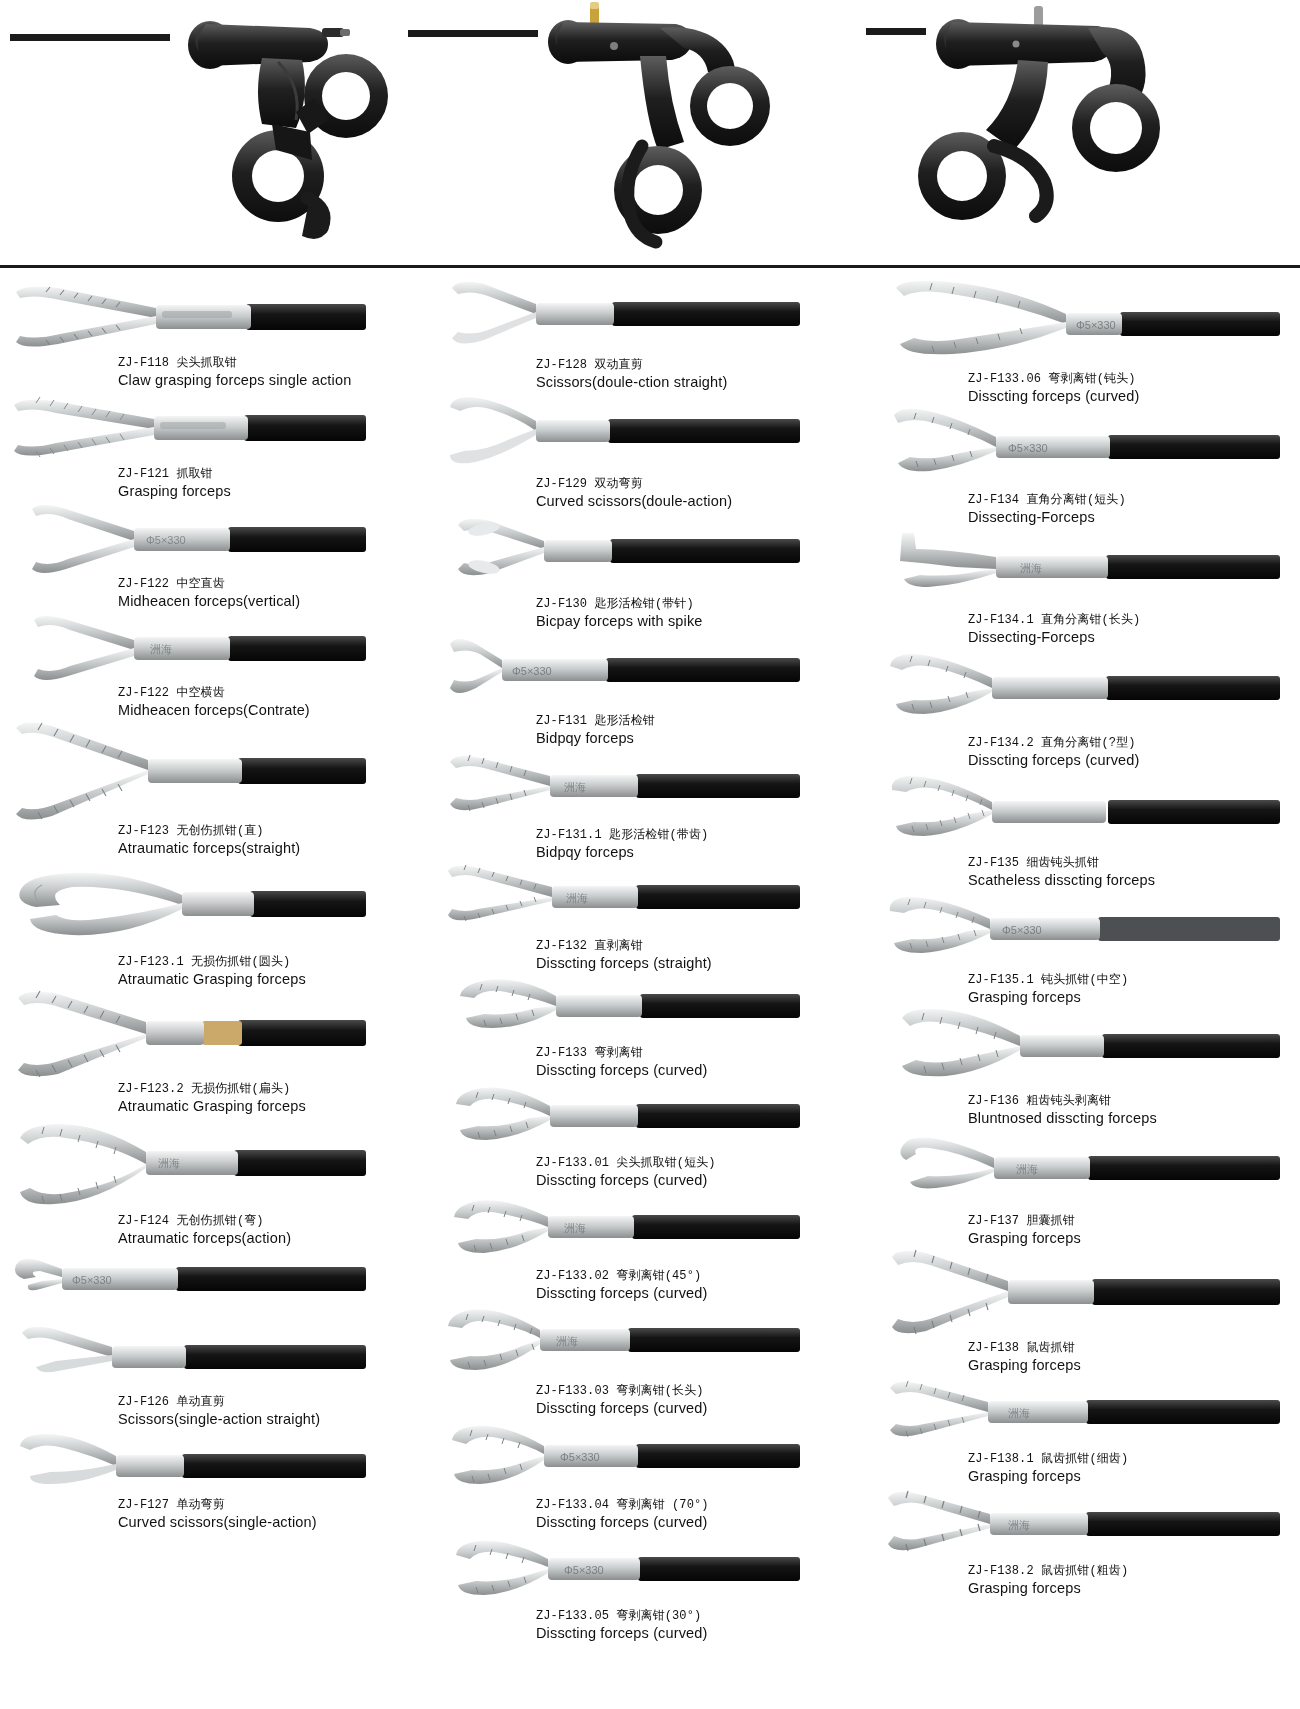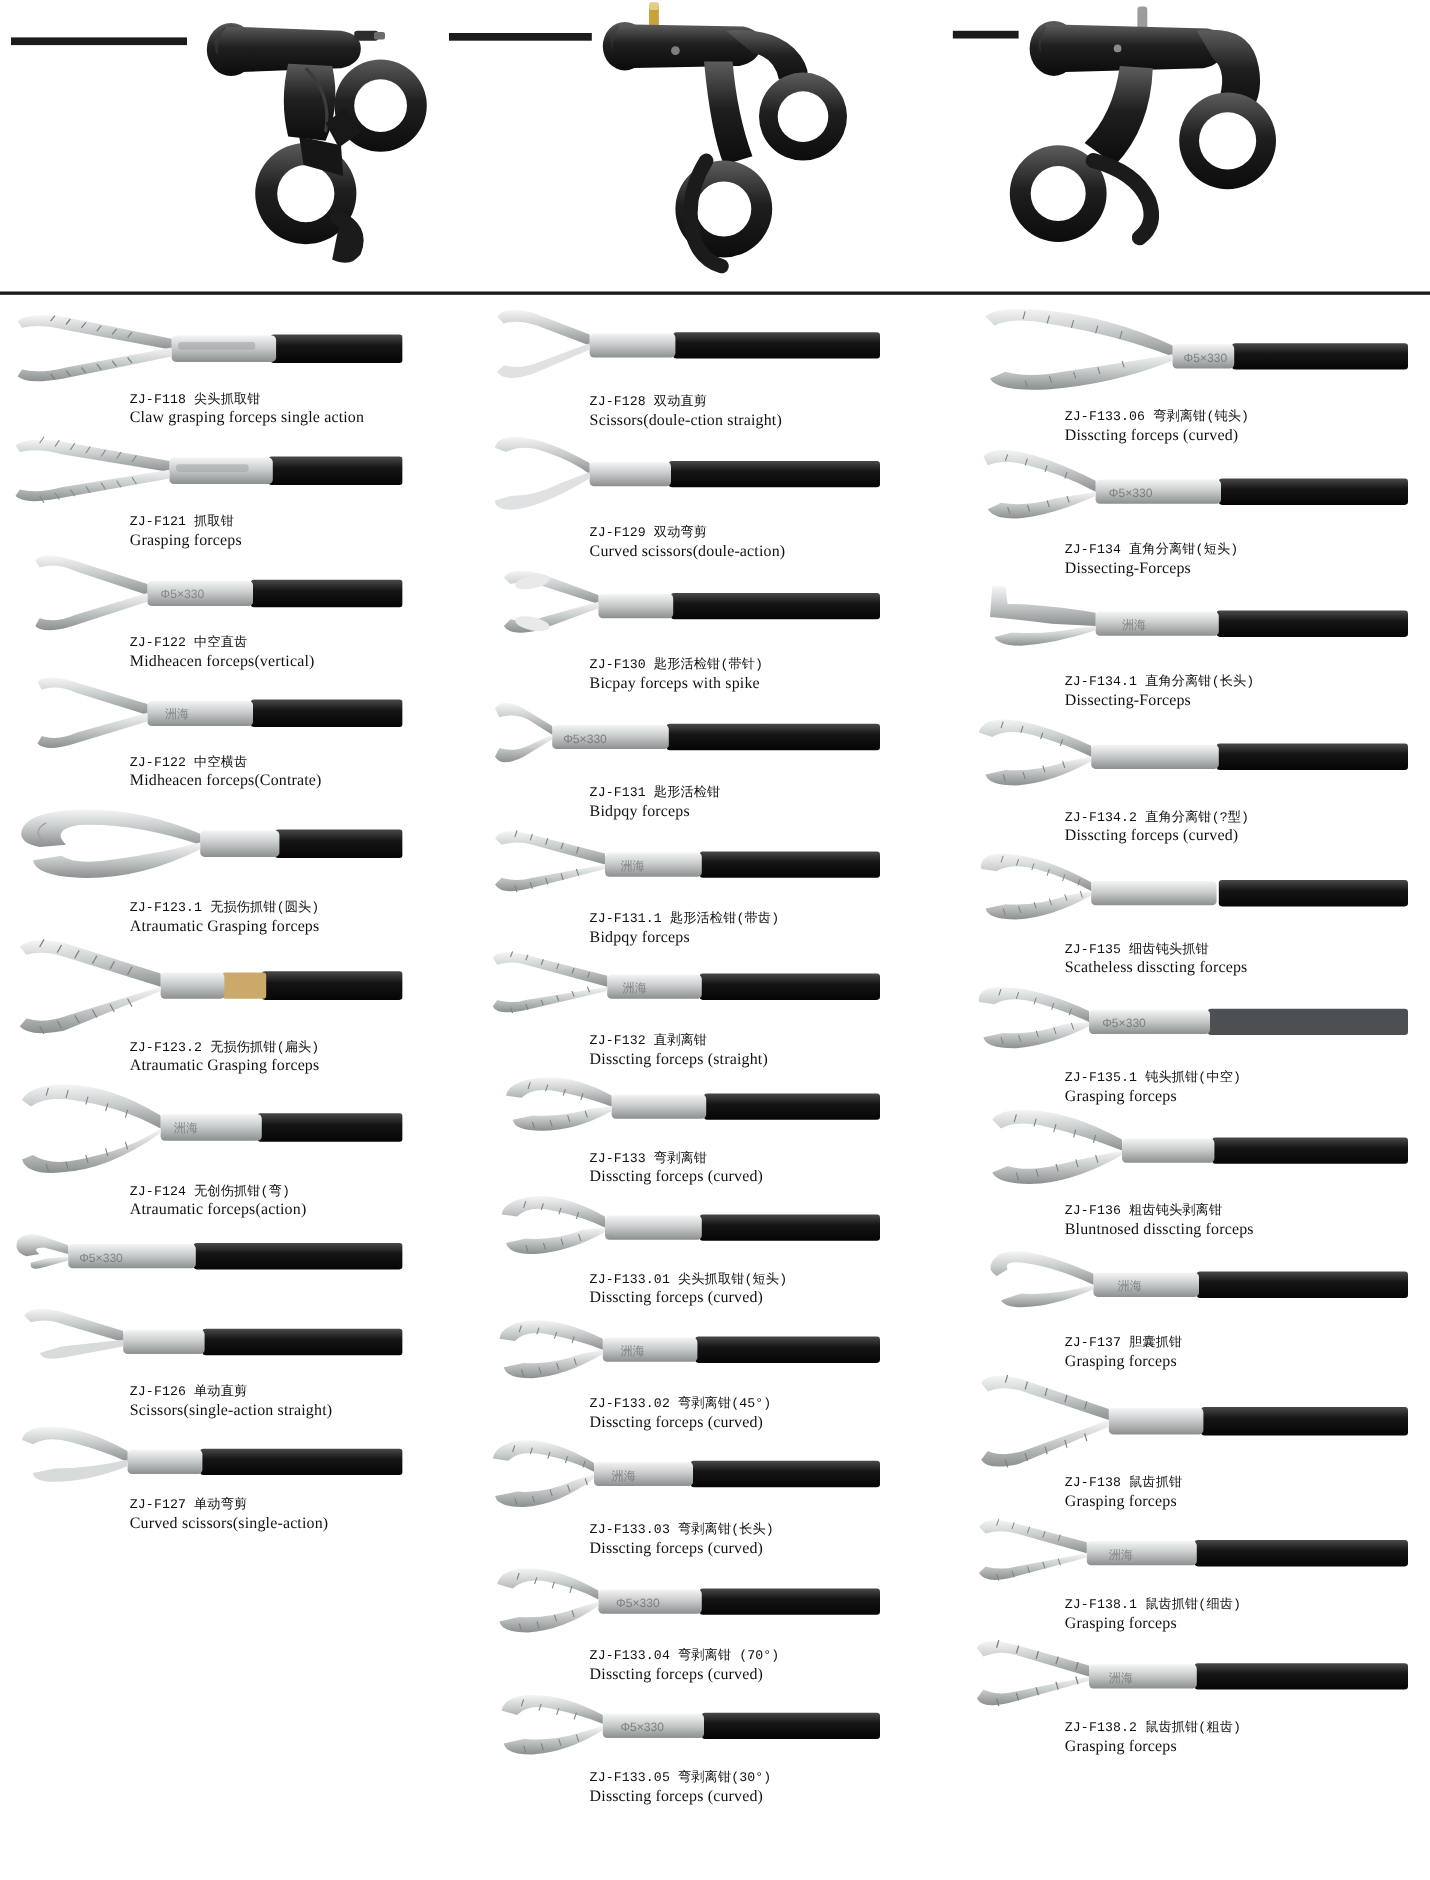--- a/index.html
+++ b/index.html
@@ -71,21 +71,20 @@
     white-space: nowrap;
     letter-spacing: 0.1px;
   }
   .cap-code {
     font-size: 12px;
     font-family: Liberation Mono, monospace;
   }
   .cap-en {
     font-size: 14.5px;
     letter-spacing: 0.15px;
-    font-family: Liberation Serif, serif;
   }
 </style>
 </head>
 <body>
 
 <div id="top-banner">
 
   <div class="handle-fig" style="left:10px;">
     <svg width="400" height="262" viewBox="0 0 400 262" aria-hidden="true">
       <defs>
@@ -265,20 +264,38 @@
           <path d="M128,30 L62,10 Q36,2 28,10 L32,17 Q46,12 64,20 L128,40 Z" fill="url(#m1)"></path>
           <path d="M128,46 L62,66 Q36,74 28,66 L32,59 Q46,64 64,56 L128,38 Z" fill="url(#m1)"></path>
         </svg>
       </div>
       <div class="caption">
         <div class="cap-line cap-code"><span>ZJ-F122</span> <span>中空横齿</span></div>
         <div class="cap-line cap-en">Midheacen forceps(Contrate)</div>
       </div>
     </div>
 
+    <div class="item">
+      <div class="item-figure">
+        <svg width="360" height="110" viewBox="0 0 360 110" aria-hidden="true">
+          <rect x="232" y="38" width="128" height="26" rx="3" fill="url(#blk1)"></rect>
+          <rect x="142" y="39" width="94" height="24" rx="4" fill="url(#m1)"></rect>
+          <path d="M142,40 L46,6 Q18,-2 10,8 L16,14 Q30,10 50,18 L142,50 Z" fill="url(#m1)"></path>
+          <path d="M142,54 L46,96 Q18,104 10,94 L16,88 Q30,92 50,84 L142,50 Z" fill="url(#m1)"></path>
+          <g stroke="#7e8283" stroke-width="1.1">
+            <path d="M32,10 L36,3 M48,16 L52,9 M64,22 L68,15 M80,27 L84,20 M96,33 L100,26 M112,38 L116,31"></path>
+            <path d="M32,92 L36,99 M48,86 L52,93 M64,80 L68,87 M80,74 L84,81 M96,69 L100,76 M112,64 L116,71"></path>
+          </g>
+        </svg>
+      </div>
+      <div class="caption">
+        <div class="cap-line cap-code"><span>ZJ-F123</span> <span>无创伤抓钳(直)</span></div>
+        <div class="cap-line cap-en">Atraumatic forceps(straight)</div>
+      </div>
+    </div>
 
     <div class="item">
       <div class="item-figure">
         <svg width="360" height="104" viewBox="0 0 360 104" aria-hidden="true">
           <rect x="244" y="34" width="116" height="26" rx="3" fill="url(#blk1)"></rect>
           <rect x="176" y="35" width="72" height="24" rx="4" fill="url(#m1)"></rect>
           <path d="M176,38 Q120,14 66,16 Q20,18 14,34 Q10,46 30,50 L54,48 Q40,34 66,30 Q116,28 176,48 Z" fill="url(#m1)"></path>
           <path d="M176,52 Q120,80 66,78 Q26,76 24,62 L50,58 Q62,66 92,62 Q140,56 176,46 Z" fill="url(#m1)"></path>
           <path d="M36,28 Q24,34 32,44" stroke="#9da1a2" stroke-width="1.2" fill="none"></path>
         </svg>

